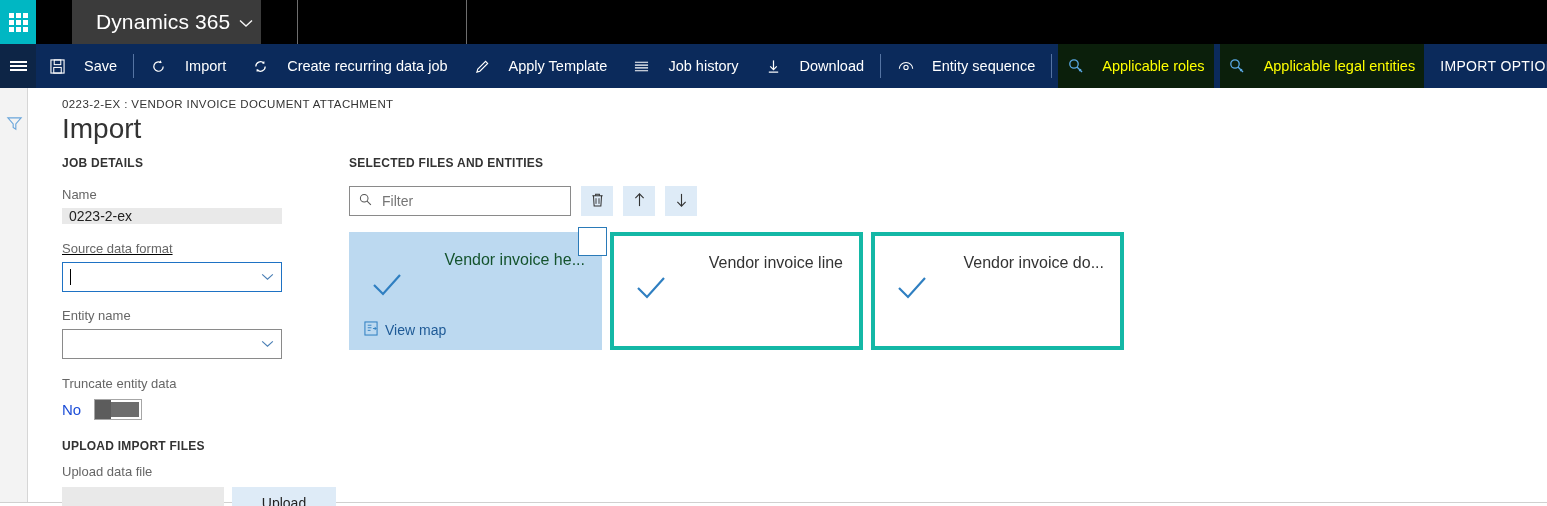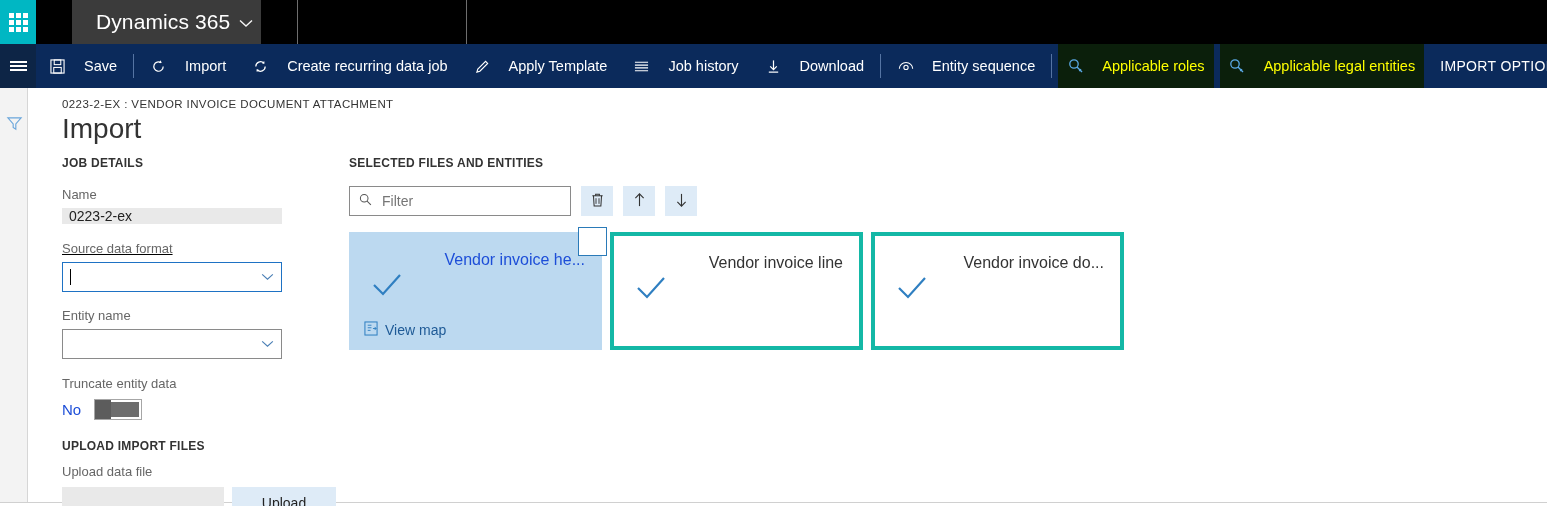--- a/index.html
+++ b/index.html
@@ -206,21 +206,21 @@
   }
   .card.selected {
     background: #bcd9f0; border: 1px solid #bcd9f0;
   }
   .card-name {
     position: absolute; right: 16px; top: 18px;
     font-size: 16px; color: #333333; font-weight: 400;
     max-width: 180px; text-align: right;
     white-space: nowrap; overflow: hidden;
   }
-  .card.selected .card-name { color: #1d4ed8; }
+  .card.selected .card-name { color: #14532d; }
   .card-check {
     position: absolute; left: 22px; top: 40px;
     width: 30px; height: 26px;
   }
   .card-box {
     position: absolute; right: -6px; top: -6px;
     width: 29px; height: 29px;
     background: #ffffff; border: 1.5px solid #2a7ab8;
     cursor: pointer;
   }

